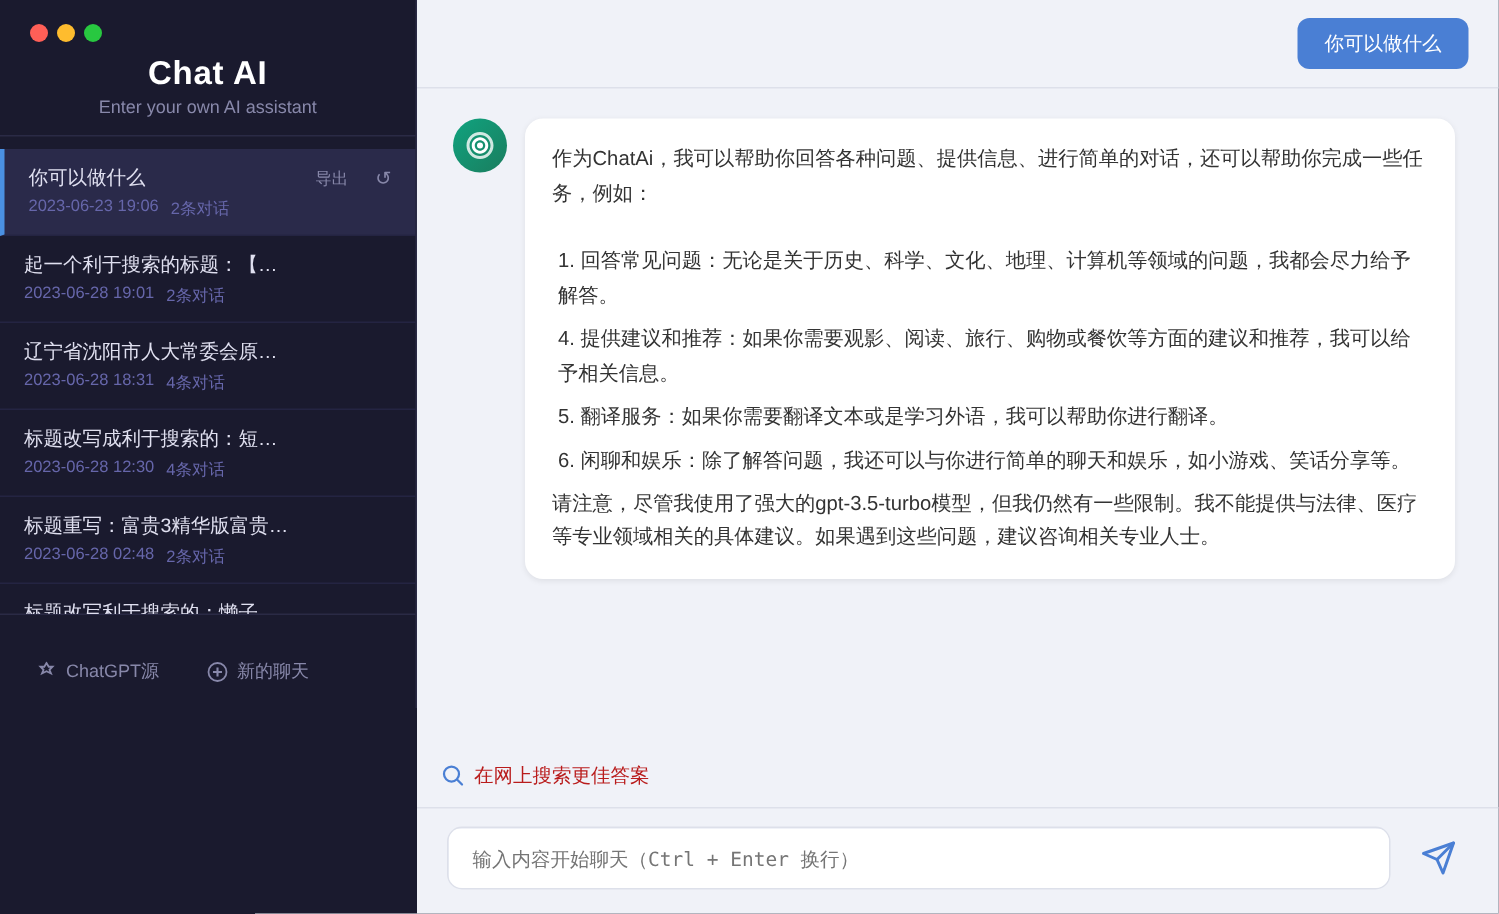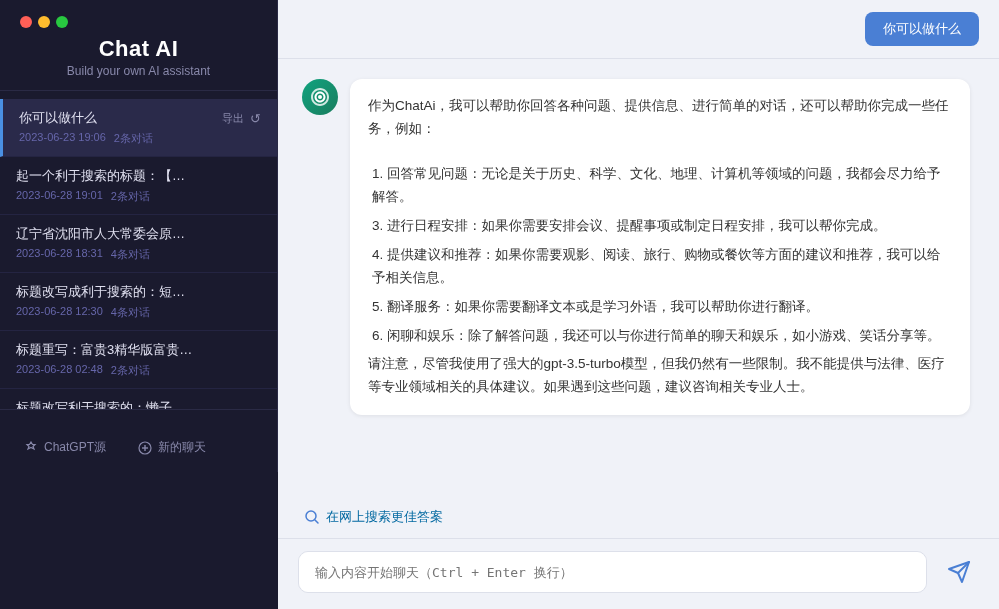--- a/index.html
+++ b/index.html
@@ -86,21 +86,21 @@
       font-weight: 500;
       white-space: nowrap;
       overflow: hidden;
       text-overflow: ellipsis;
       max-width: 180px;
     }
 
     .chat-item-actions {
       display: flex;
       align-items: center;
-      gap: 6px;
+      gap: 18px;
       font-size: 11px;
       color: #8888aa;
     }
 
     .chat-item-meta {
       font-size: 11px;
       color: #6666aa;
       margin-top: 4px;
       display: flex;
       gap: 8px;
@@ -190,23 +190,23 @@
       font-size: 13.5px;
       line-height: 1.7;
       color: #333;
       box-shadow: 0 1px 4px rgba(0,0,0,0.08);
     }
 
     .message-bubble p { margin-bottom: 22px; }
     .message-bubble .item { margin-bottom: 6px; padding-left: 4px; }
 
     .search-hint {
-      padding: 8px 26px 12px;
+      padding: 8px 16px 12px;
       font-size: 13px;
-      color: #0369a1;
+      color: #b91c1c;
       display: flex;
       align-items: center;
       gap: 6px;
       cursor: pointer;
     }
 
     .chat-input-area {
       padding: 12px 20px 16px;
       background: #f0f2f8;
       border-top: 1px solid #dde0ea;
@@ -250,21 +250,21 @@
 <body>
 
 <div class="sidebar">
   <div class="sidebar-header">
     <div class="traffic-lights">
       <div class="traffic-light tl-red"></div>
       <div class="traffic-light tl-yellow"></div>
       <div class="traffic-light tl-green"></div>
     </div>
     <div class="app-title">Chat AI</div>
-    <div class="app-subtitle">Build your own AI assistant</div>
+    <div class="app-subtitle">Enter your own AI assistant</div>
   </div>
 
   <div class="chat-list">
 
     <div class="chat-item" style="background:#2a2a4a;border-left:3px solid #4a90e2;">
       <div style="display:flex;align-items:center;justify-content:space-between;">
         <span class="chat-item-title">你可以做什么</span>
         <span class="chat-item-actions">
           <span style="font-size:11px;color:#8888aa;">导出</span>
           <span style="font-size:13px;color:#8888aa;">↺</span>
@@ -345,21 +345,20 @@
       <div class="avatar">
         <svg width="22" height="22" viewBox="0 0 22 22" fill="none" xmlns="http://www.w3.org/2000/svg">
           <path d="M11 2C6.03 2 2 6.03 2 11s4.03 9 9 9 9-4.03 9-9-4.03-9-9-9zm0 2c3.87 0 7 3.13 7 7s-3.13 7-7 7-7-3.13-7-7 3.13-7 7-7z" fill="white" opacity="0.8"></path>
           <path d="M11 5.5C8 5.5 5.5 8 5.5 11S8 16.5 11 16.5 16.5 14 16.5 11 14 5.5 11 5.5zm0 2c1.93 0 3.5 1.57 3.5 3.5S12.93 14.5 11 14.5 7.5 12.93 7.5 11 9.07 7.5 11 7.5z" fill="white"></path>
           <circle cx="11" cy="11" r="2" fill="white"></circle>
         </svg>
       </div>
       <div class="message-bubble">
         <p>作为ChatAi，我可以帮助你回答各种问题、提供信息、进行简单的对话，还可以帮助你完成一些任务，例如：</p>
         <div class="item">1. 回答常见问题：无论是关于历史、科学、文化、地理、计算机等领域的问题，我都会尽力给予解答。</div>
-        <div class="item">3. 进行日程安排：如果你需要安排会议、提醒事项或制定日程安排，我可以帮你完成。</div>
         <div class="item">4. 提供建议和推荐：如果你需要观影、阅读、旅行、购物或餐饮等方面的建议和推荐，我可以给予相关信息。</div>
         <div class="item">5. 翻译服务：如果你需要翻译文本或是学习外语，我可以帮助你进行翻译。</div>
         <div class="item">6. 闲聊和娱乐：除了解答问题，我还可以与你进行简单的聊天和娱乐，如小游戏、笑话分享等。</div>
         <div style="margin-top:4px;">请注意，尽管我使用了强大的gpt-3.5-turbo模型，但我仍然有一些限制。我不能提供与法律、医疗等专业领域相关的具体建议。如果遇到这些问题，建议咨询相关专业人士。</div>
       </div>
     </div>
   </div>
 
   <div class="search-hint">
     <svg width="16" height="16" viewBox="0 0 16 16" fill="none">

